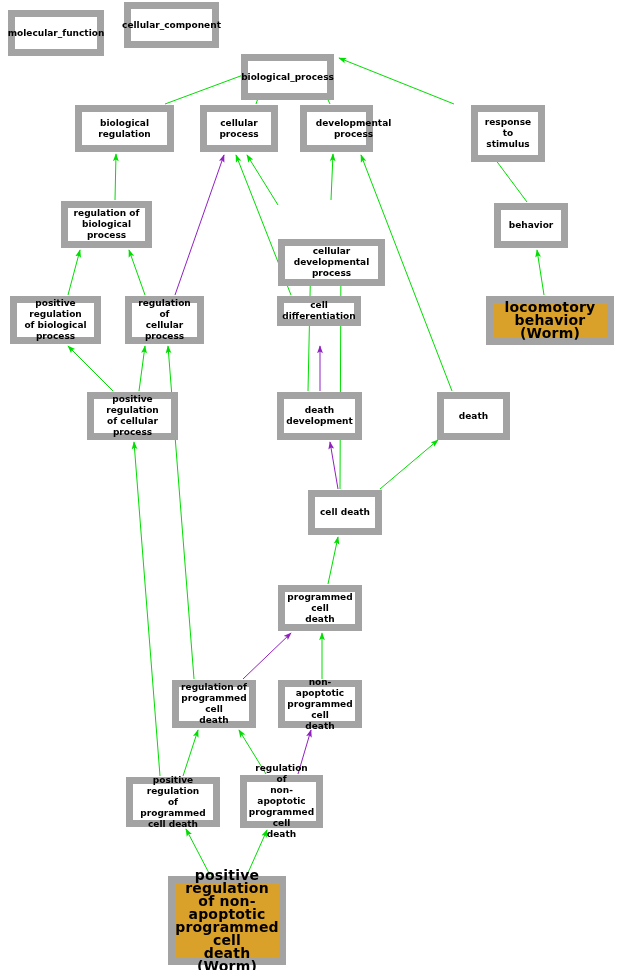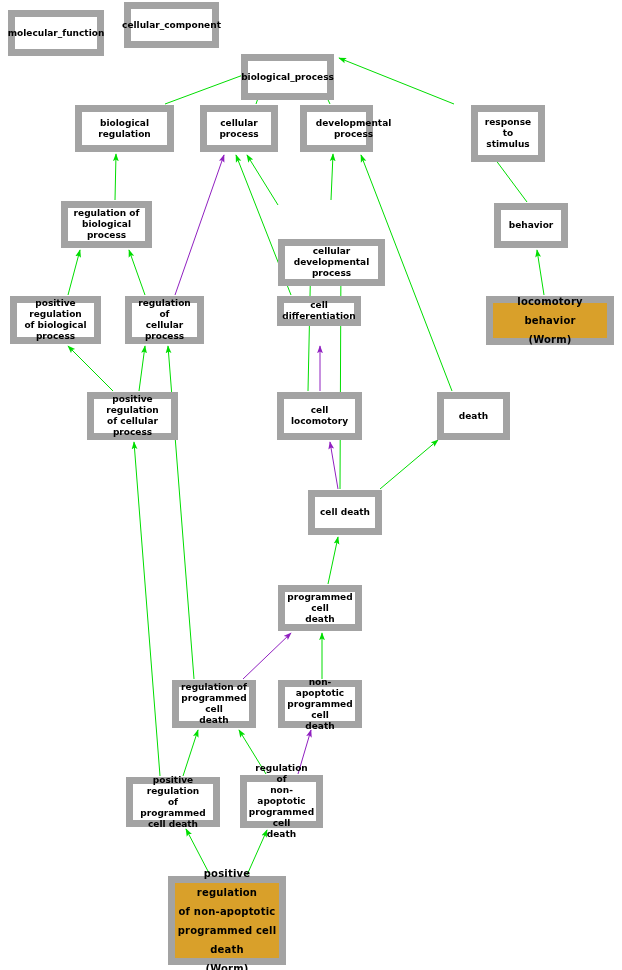--- a/index.html
+++ b/index.html
@@ -36,22 +36,22 @@
     text-align: center;
     font-size: 9px;
     line-height: 11px;
     padding: 1px 2px;
     white-space: pre-line;
     z-index: 2;
     font-weight: bold;
   }
   .node.highlight {
     background: #d9a02a;
-    font-size: 10px;
-    line-height: 19px;
+    font-size: 14px;
+    line-height: 13px;
     letter-spacing: 0.2px;
   }
 </style>
 </head>
 <body>
 
 <div id="graph">
   <svg id="edge-layer" viewBox="0 0 622 970" width="622" height="970" xmlns="http://www.w3.org/2000/svg">
     <defs>
       <marker id="arrow-is_a" markerWidth="9" markerHeight="9" refX="7.2" refY="3.2" orient="auto" markerUnits="strokeWidth">
@@ -114,21 +114,21 @@
 of biological
 process</div>
       <div class="node" style="left: 125px; top: 296px; width: 79px; height: 48px;">regulation of
 cellular process</div>
       <div class="node" style="left: 277px; top: 296px; width: 84px; height: 30px;">cell differentiation</div>
       <div class="node highlight" style="left: 486px; top: 296px; width: 128px; height: 49px; background: rgb(217, 160, 42);">locomotory behavior
 (Worm)</div>
       <div class="node" style="left: 87px; top: 392px; width: 91px; height: 48px;">positive regulation
 of cellular
 process</div>
-      <div class="node" style="left: 277px; top: 392px; width: 85px; height: 48px;">cell locomotory</div>
+      <div class="node" style="left: 277px; top: 392px; width: 85px; height: 48px;">death development</div>
       <div class="node" style="left: 437px; top: 392px; width: 73px; height: 48px;">death</div>
       <div class="node" style="left: 308px; top: 490px; width: 74px; height: 45px;">cell death</div>
       <div class="node" style="left: 278px; top: 585px; width: 84px; height: 46px;">programmed cell
 death</div>
       <div class="node" style="left: 172px; top: 680px; width: 84px; height: 48px;">regulation of
 programmed cell
 death</div>
       <div class="node" style="left: 278px; top: 680px; width: 84px; height: 48px;">non-apoptotic
 programmed cell
 death</div>

